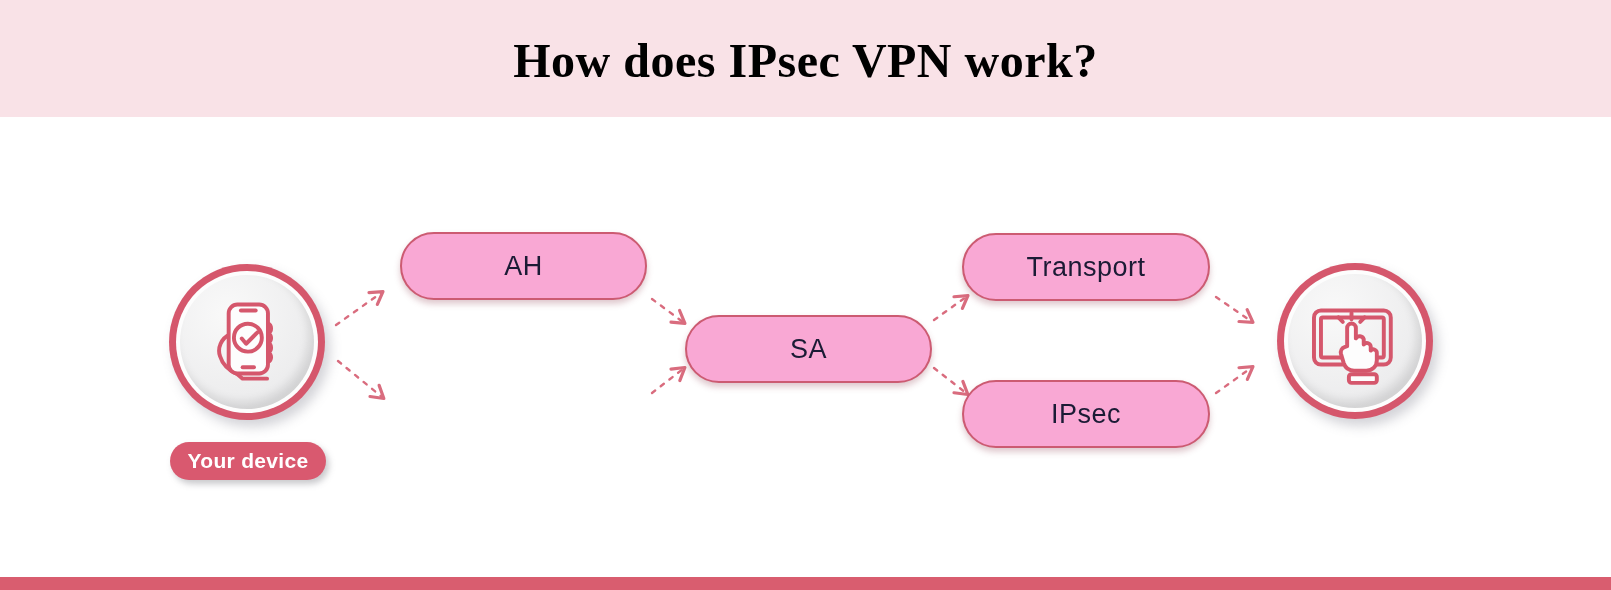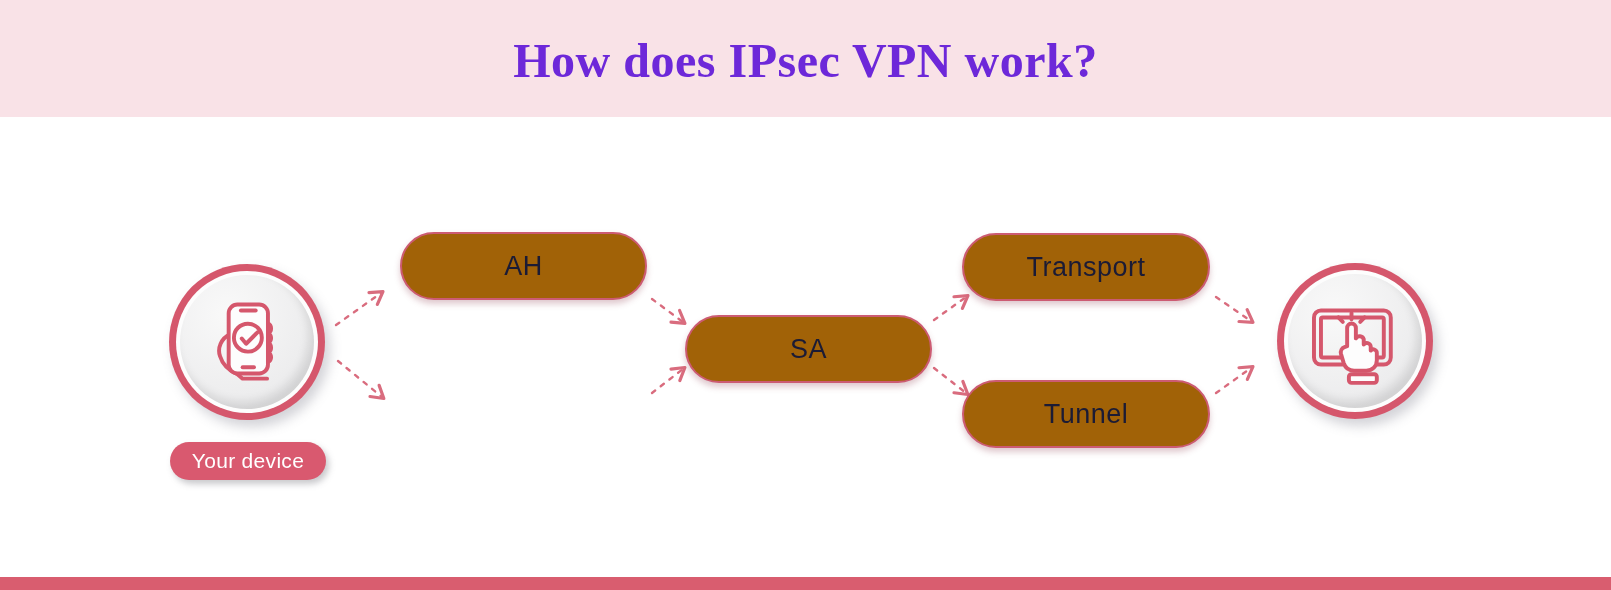--- a/index.html
+++ b/index.html
@@ -9,38 +9,38 @@
   }
 
   
   .header-band {
     position:absolute; left:0; top:0; width:100%; height:117px;
     background:#f9e2e7; display:flex; align-items:center; justify-content:center;
   }
   .page-title {
     font-family:"Liberation Serif","DejaVu Serif",serif;
     font-weight:700; font-size:48px; letter-spacing:0.5px;
-    color:#6d28d9; margin:0; padding-top:4px;
+    color:#000000; margin:0; padding-top:4px;
   }
 
   
   .bottom-bar {
     position:absolute; left:0; bottom:0; width:100%; height:13px;
     background:#d95d6f;
   }
 
   
   .arrows {
     position:absolute; left:0; top:0; width:1611px; height:590px;
     pointer-events:none;
   }
 
   
   .node {
-    position:absolute; background:#a16207;
+    position:absolute; background:#f9a8d4;
     border:2px solid #cc5b72; border-radius:40px;
     box-shadow:0 4px 6px rgba(141,58,74,0.28);
     display:flex; align-items:center; justify-content:center;
     font-size:27px; letter-spacing:0.5px; color:#1b1b35;
   }
   .node-ah        { left:400px; top:232px; width:243px; height:64px; }
   .node-esp       { left:400px; top:380px; width:243px; height:64px; }
   .node-sa        { left:685px; top:315px; width:243px; height:64px; }
   .node-transport { left:962px; top:233px; width:244px; height:64px; }
   .node-tunnel    { left:962px; top:380px; width:244px; height:64px; }
@@ -64,21 +64,21 @@
     box-shadow:inset -5px -7px 10px rgba(0,0,0,0.10);
     display:flex; align-items:center; justify-content:center;
   }
   .badge-face svg { width:96px; height:96px; }
 
   .device-label {
     position:absolute; height:38px; border-radius:20px;
     background:#d9596f; color:#ffffff;
     box-shadow:3px 4px 6px rgba(100,100,110,0.35);
     display:flex; align-items:center; justify-content:center;
-    font-size:21px; font-weight:400; letter-spacing:0.3px;
+    font-size:21px; font-weight:700; letter-spacing:0.3px;
   }
   .label-left  { left:170px;  top:442px; width:156px; }
   .label-right { left:1277px; top:442px; width:156px; }
 </style>
 </head>
 <body>
 
 <div class="stage">
 
   <div class="header-band">
@@ -139,18 +139,18 @@
   <div class="node node-ah">
       <span>AH</span>
     </div>
   <div class="node node-sa">
       <span>SA</span>
     </div>
   <div class="node node-transport">
       <span>Transport</span>
     </div>
   <div class="node node-tunnel">
-      <span>Tunnel</span>
+      <span>IPsec</span>
     </div>
 
   <div class="bottom-bar"></div>
 
 </div>
 
 </body></html>

